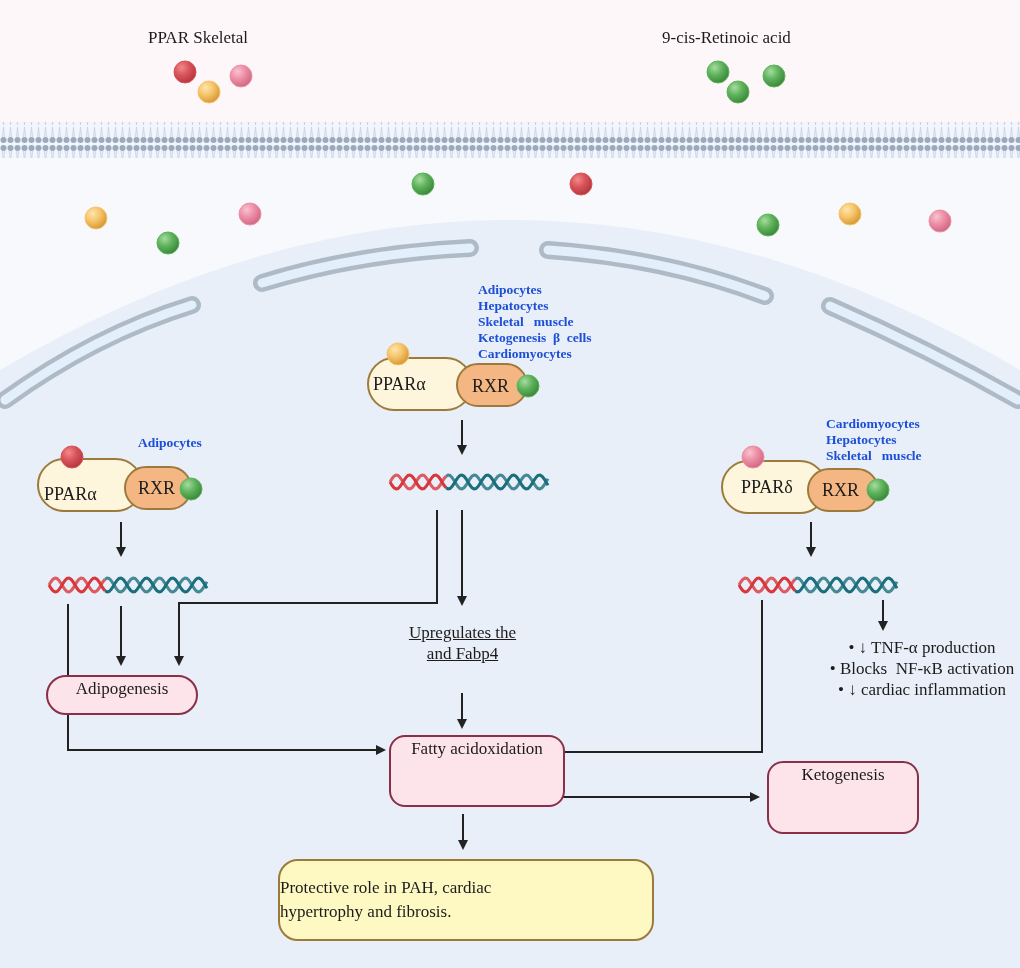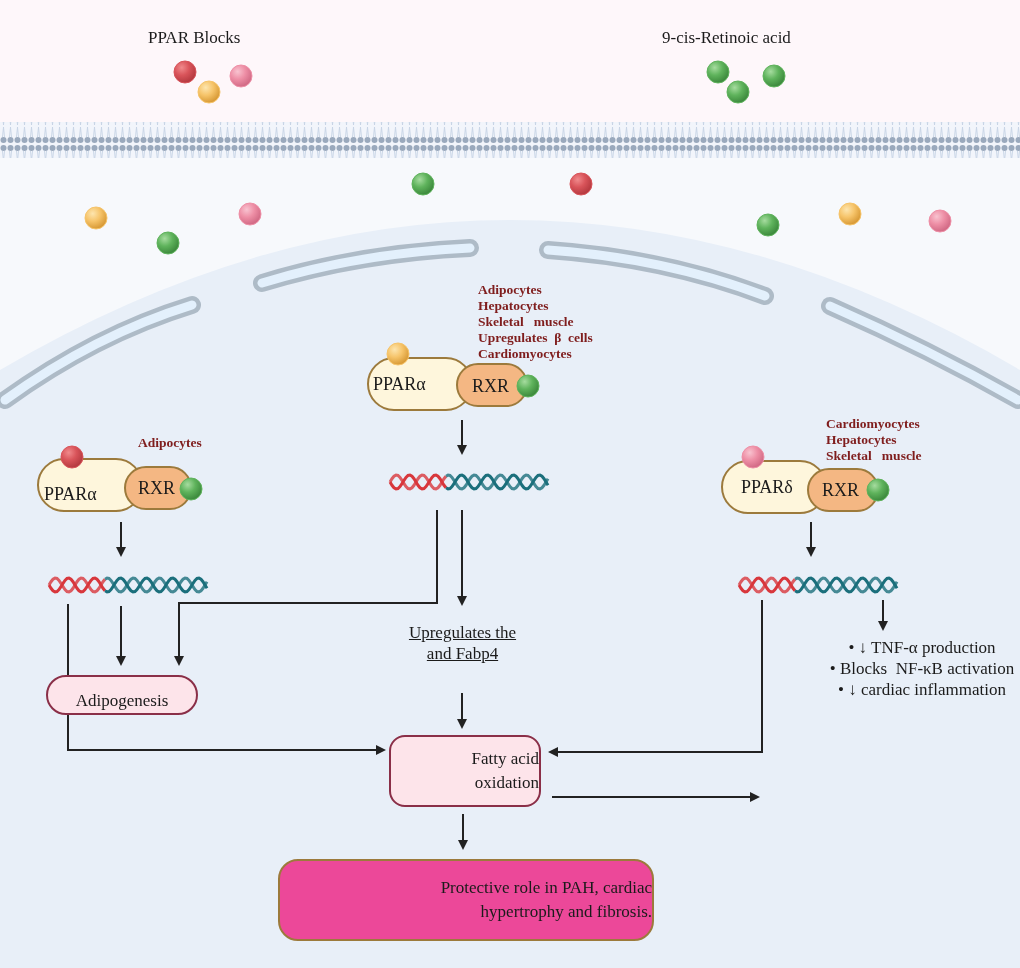--- a/index.html
+++ b/index.html
@@ -1,23 +1,23 @@
 <!DOCTYPE html>
 <html><head>
 <meta charset="utf-8">
 <style>
   html, body { margin:0; padding:0; }
   body { width:1020px; height:968px; position:relative; overflow:hidden; background:#f7f9fc; font-family:"DejaVu Serif", serif; color:#1b1b1b; }
   #stage { position:absolute; left:0; top:0; width:1020px; height:968px; }
   .lbl { position:absolute; white-space:nowrap; font-family:"Liberation Serif", serif; color:#1b1b1b; }
   .title-lbl { font-size:17px; }
-  .cells { font-size:13.5px; font-weight:bold; line-height:16px; font-family:"Liberation Serif", serif; color:#7f1d1d; }
-  .box { position:absolute; display:flex; align-items:flex-end; justify-content:center; text-align:center; font-family:"Liberation Serif", serif; font-size:17px; line-height:24px; box-sizing:border-box; }
+  .cells { font-size:13.5px; font-weight:bold; line-height:16px; font-family:"Liberation Serif", serif; color:#1d4ed8; }
+  .box { position:absolute; display:flex; align-items:flex-start; justify-content:center; text-align:center; font-family:"Liberation Serif", serif; font-size:17px; line-height:24px; box-sizing:border-box; }
   .box-pink { background:#fde4ea; border:2px solid #8a2f48; border-radius:16px; }
-  .box-tan { background:#ec4899; border:2px solid #9c7a3c; border-radius:20px; }
+  .box-tan { background:#fef9c3; border:2px solid #9c7a3c; border-radius:20px; }
   .effects { font-size:17px; line-height:21px; text-align:center; }
 </style>
 </head>
 <body>
 
 <div id="stage">
   <svg id="bg" width="1020" height="968" viewBox="0 0 1020 968" style="position:absolute;left:0;top:0;">
     <defs>
       <marker id="ah" markerWidth="10" markerHeight="10" refX="8" refY="5" orient="auto" markerUnits="userSpaceOnUse">
         <path d="M0,0 L10,5 L0,10 Z" fill="#222"></path>
@@ -133,28 +133,28 @@
       <line x1="121" y1="606" x2="121" y2="664" marker-end="url(#ah)"></line>
       <polyline points="68,604 68,750 384,750" marker-end="url(#ah)"></polyline>
       <line x1="462" y1="693" x2="462" y2="727" marker-end="url(#ah)"></line>
       <polyline points="762,600 762,752 550,752" marker-end="url(#ah)"></polyline>
       <line x1="883" y1="600" x2="883" y2="629" marker-end="url(#ah)"></line>
       <line x1="552" y1="797" x2="758" y2="797" marker-end="url(#ah)"></line>
       <line x1="463" y1="814" x2="463" y2="848" marker-end="url(#ah)"></line>
     </g>
   </svg>
 
-  <div class="lbl title-lbl" style="left:148px;top:28px;">PPAR Blocks</div>
+  <div class="lbl title-lbl" style="left:148px;top:28px;">PPAR Skeletal</div>
   <div class="lbl title-lbl" style="left:662px;top:28px;">9-cis-Retinoic acid</div>
 
   <div class="lbl cells" style="left:478px;top:282px;">
     <div>Adipocytes</div>
     <div style="white-space:pre;">Hepatocytes</div>
     <div style="white-space:pre;">Skeletal   muscle</div>
-    <div style="white-space:pre;">Upregulates  β  cells</div>
+    <div style="white-space:pre;">Ketogenesis  β  cells</div>
     <div>Cardiomyocytes</div>
   </div>
   <div class="lbl cells" style="left:138px;top:435px;">
     <div>Adipocytes</div>
   </div>
   <div class="lbl cells" style="left:826px;top:416px;">
     <div>Cardiomyocytes</div>
     <div>Hepatocytes</div>
     <div style="white-space:pre;">Skeletal   muscle</div>
   </div>
@@ -174,23 +174,26 @@
   <div class="lbl effects" style="left:792px;top:637px;width:260px;">
     <div>• ↓ TNF-α production</div>
     <div style="white-space:pre;">• Blocks  NF-κB activation</div>
     <div>• ↓ cardiac inflammation</div>
   </div>
 
   <div class="box box-pink" style="left:46px;top:675px;width:152px;height:40px;border-radius:20px;">
     <span>Adipogenesis</span>
   </div>
 
-  <div class="box box-pink" style="left:389px;top:735px;width:152px;height:72px;flex-direction:column;">
+  <div class="box box-pink" style="left:389px;top:735px;width:176px;height:72px;">
     <div>Fatty acid</div>
     <div>oxidation</div>
   </div>
 
+  <div class="box box-pink" style="left:767px;top:761px;width:152px;height:73px;">
+    <span>Ketogenesis</span>
+  </div>
 
   <div class="box box-tan" style="left:278px;top:859px;width:376px;height:82px;flex-direction:column;">
     <div>Protective role in PAH, cardiac</div>
     <div>hypertrophy and fibrosis.</div>
   </div>
 </div>
 
 </body></html>

